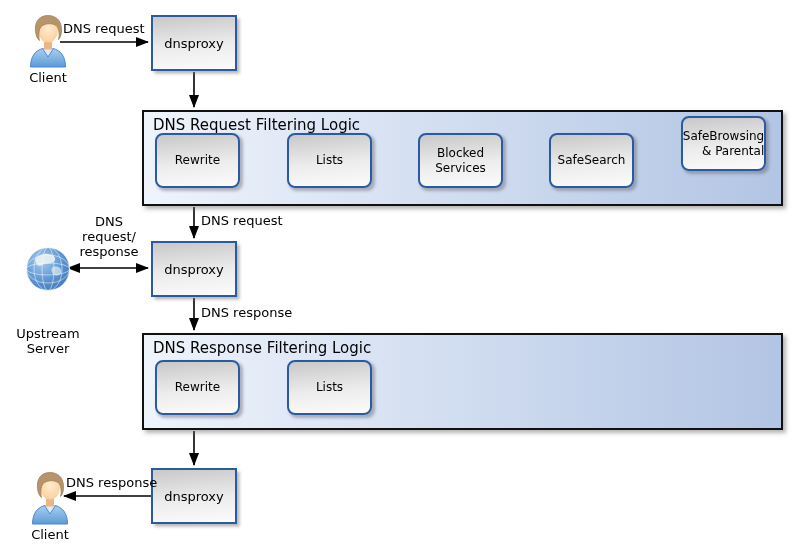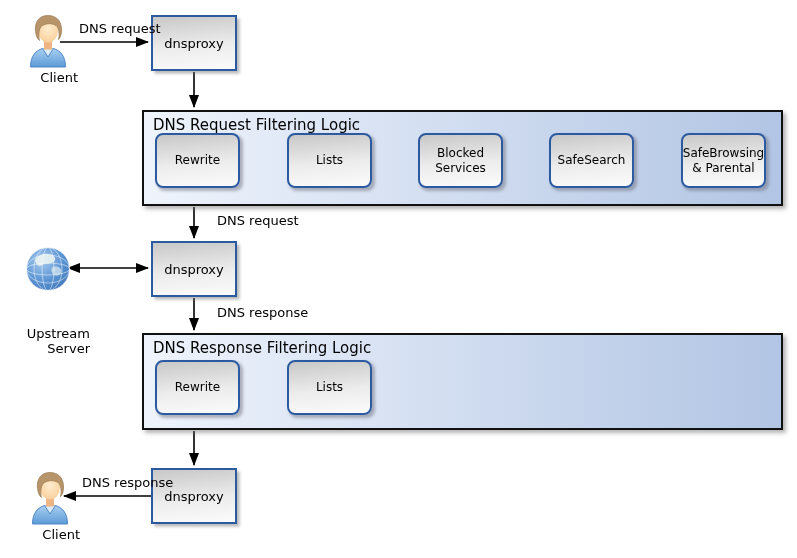--- a/index.html
+++ b/index.html
@@ -68,28 +68,27 @@
     text-align: center;
     font-size: 12px;
     line-height: 1.25;
     padding: 2px;
   }
   .edge-label {
     position: absolute;
     font-size: 13px;
     white-space: pre-line;
     line-height: 15px;
-    padding-left: 16px;
   }
   .edge-label.centered { text-align: center; }
   .actor { position: absolute; }
   .actor-label {
     position: absolute;
     font-size: 13px;
-    text-align: right;
+    text-align: center;
     line-height: 15px;
   }
 </style>
 </head>
 <body>
 
 <div class="canvas">
 
   <svg class="arrow-layer">
     <defs>
@@ -147,21 +146,21 @@
   </div>
   <div class="step-node" style="left:287px; top:133px;">
     <span>Lists</span>
   </div>
   <div class="step-node" style="left:418px; top:133px;">
     <span>Blocked Services</span>
   </div>
   <div class="step-node" style="left:549px; top:133px;">
     <span>SafeSearch</span>
   </div>
-  <div class="step-node" style="left:681px; top:133px;">
+  <div class="step-node" style="left:681px; top:116px;text-align:right;">
     <span>SafeBrowsing &amp; Parental</span>
   </div>
 
   <div class="edge-label" style="left:201px; top:213px;">DNS request</div>
 
   <div class="actor" style="left:25px; top:246px;">
     <svg width="46" height="46" viewBox="0 0 46 46">
       <defs>
         <radialGradient id="globe" cx="0.35" cy="0.3" r="0.85">
           <stop offset="0" stop-color="#a9cbee"></stop>
@@ -176,20 +175,23 @@
         <ellipse cx="23" cy="23" rx="6" ry="21.5"></ellipse>
         <ellipse cx="23" cy="23" rx="21.5" ry="14"></ellipse>
         <ellipse cx="23" cy="23" rx="21.5" ry="6"></ellipse>
       </g>
       <path d="M10,14 C13,8.5 20,6.5 26,8.5 C30.5,10 31.5,14 28.5,16 C24.5,18.5 20,17 17,19 C14,21 11,19.5 10,14 Z" fill="rgba(242,248,242,0.82)"></path>
       <path d="M28,21 C32,19.5 36.5,21.5 36.5,25.5 C36.5,28.5 32.5,30.5 29.5,29 C26.5,27.5 25,23 28,21 Z" fill="rgba(242,248,242,0.6)"></path>
     </svg>
     <div class="actor-label" style="left:-19px; top:48px; width:84px;margin-top:32px;">Upstream Server</div>
   </div>
 
+  <div class="edge-label centered" style="left:69px; top:214px; width:80px;">DNS
+request/
+response</div>
 
   <div class="proxy-node" style="left:151px; top:241px;">
     <span>dnsproxy</span>
   </div>
 
   <div class="edge-label" style="left:201px; top:305px;">DNS response</div>
 
   <div class="container-box" style="top:333px; height:97px;">
     <div class="container-title">DNS Response Filtering Logic</div>
   </div>

